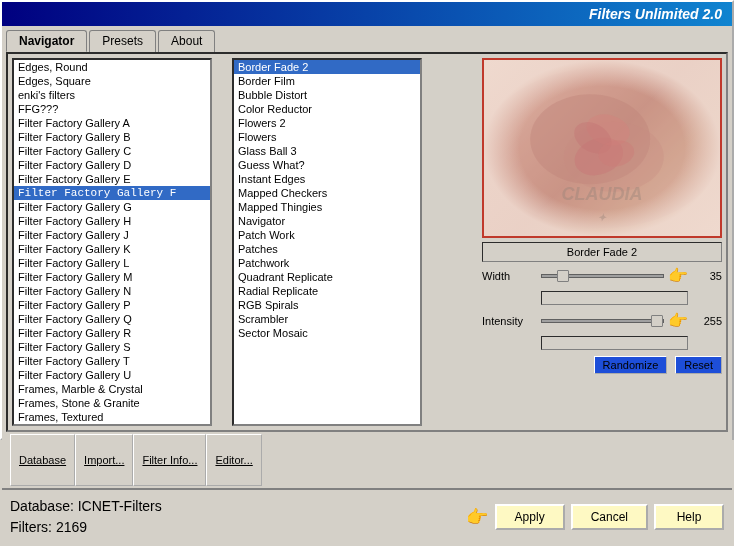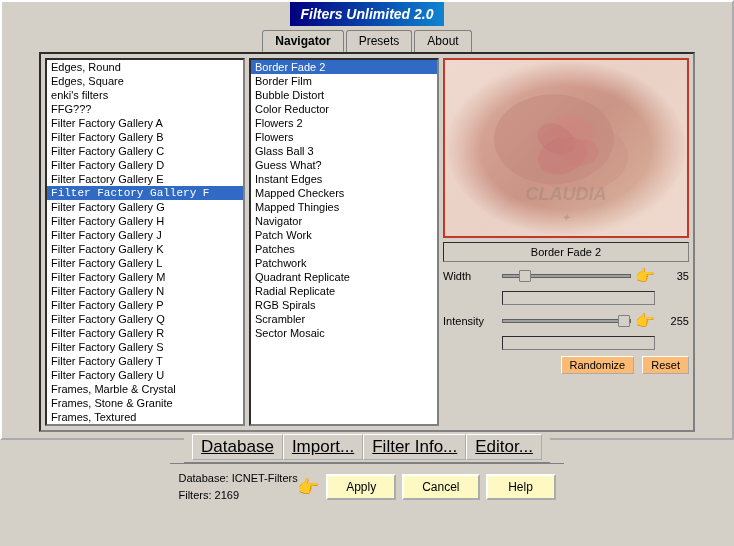--- a/index.html
+++ b/index.html
@@ -51,21 +51,21 @@
       z-index: 1;
     }
 
     .content-area {
       display: flex;
       flex: 1;
       border: 2px inset #808080;
       background: #d4d0c8;
       margin: 0 4px;
       padding: 4px;
-      gap: 4px;
+      gap: 20px;
     }
 
     .left-panel {
       width: 200px;
       display: flex;
       flex-direction: column;
     }
 
     .list-box {
       border: 2px inset #808080;
@@ -104,20 +104,21 @@
     .filter-item.selected {
       background: #316ac5;
       color: white;
     }
 
     .right-panel {
       flex: 1;
       display: flex;
       flex-direction: column;
       gap: 4px;
+      margin-left: 40px;
     }
 
     .preview-box {
       border: 2px solid #c0392b;
       background: #f0e8e0;
       height: 180px;
       overflow: hidden;
       position: relative;
     }
 
@@ -196,39 +197,39 @@
       transform: translateX(-50%);
       color: rgba(150, 130, 120, 0.4);
       font-size: 18px;
       font-weight: bold;
       font-style: italic;
       white-space: nowrap;
       text-align: center;
     }
 
     .toolbar-btn {
-      padding: 2px 8px;
+      padding: 19px 8px;
       background: #d4d0c8;
       border: 1px outset #ffffff;
       cursor: pointer;
-      font-size: 17px;
+      font-size: 11px;
       text-decoration: underline;
     }
 
     .bottom-buttons-row {
       background: #d4d0c8;
       padding: 6px 8px;
       display: flex;
       align-items: center;
       justify-content: space-between;
       border-top: 1px solid #808080;
     }
 
     .db-info {
-      font-size: 11px;
+      font-size: 14px;
       line-height: 1.5;
     }
 
     .action-buttons {
       display: flex;
       gap: 6px;
       align-items: center;
     }
 
     .action-btn {
@@ -239,41 +240,40 @@
       font-size: 12px;
       min-width: 70px;
     }
 
     .apply-btn {
       border: 2px outset #ffffff;
     }
 
     .randomize-btn, .reset-btn {
       padding: 2px 8px;
-      background: #fdba74;
+      background: #1d4ed8;
       border: 1px outset #ffffff;
       cursor: pointer;
       font-size: 11px;
     }
 
     .right-bottom {
       display: flex;
       justify-content: flex-end;
       gap: 8px;
       padding: 2px 0;
     }
 
     .outer-wrapper {
       border: 2px outset #ffffff;
       background: #d4d0c8;
       width: 734px;
       height: 440px;
       display: flex;
       flex-direction: column;
-      align-items: center;
     }
 
     .toolbar-row {
       display: flex;
       align-items: stretch;
       background: #d4d0c8;
       border-bottom: 1px solid #808080;
       padding: 2px 8px;
     }
   </style>

